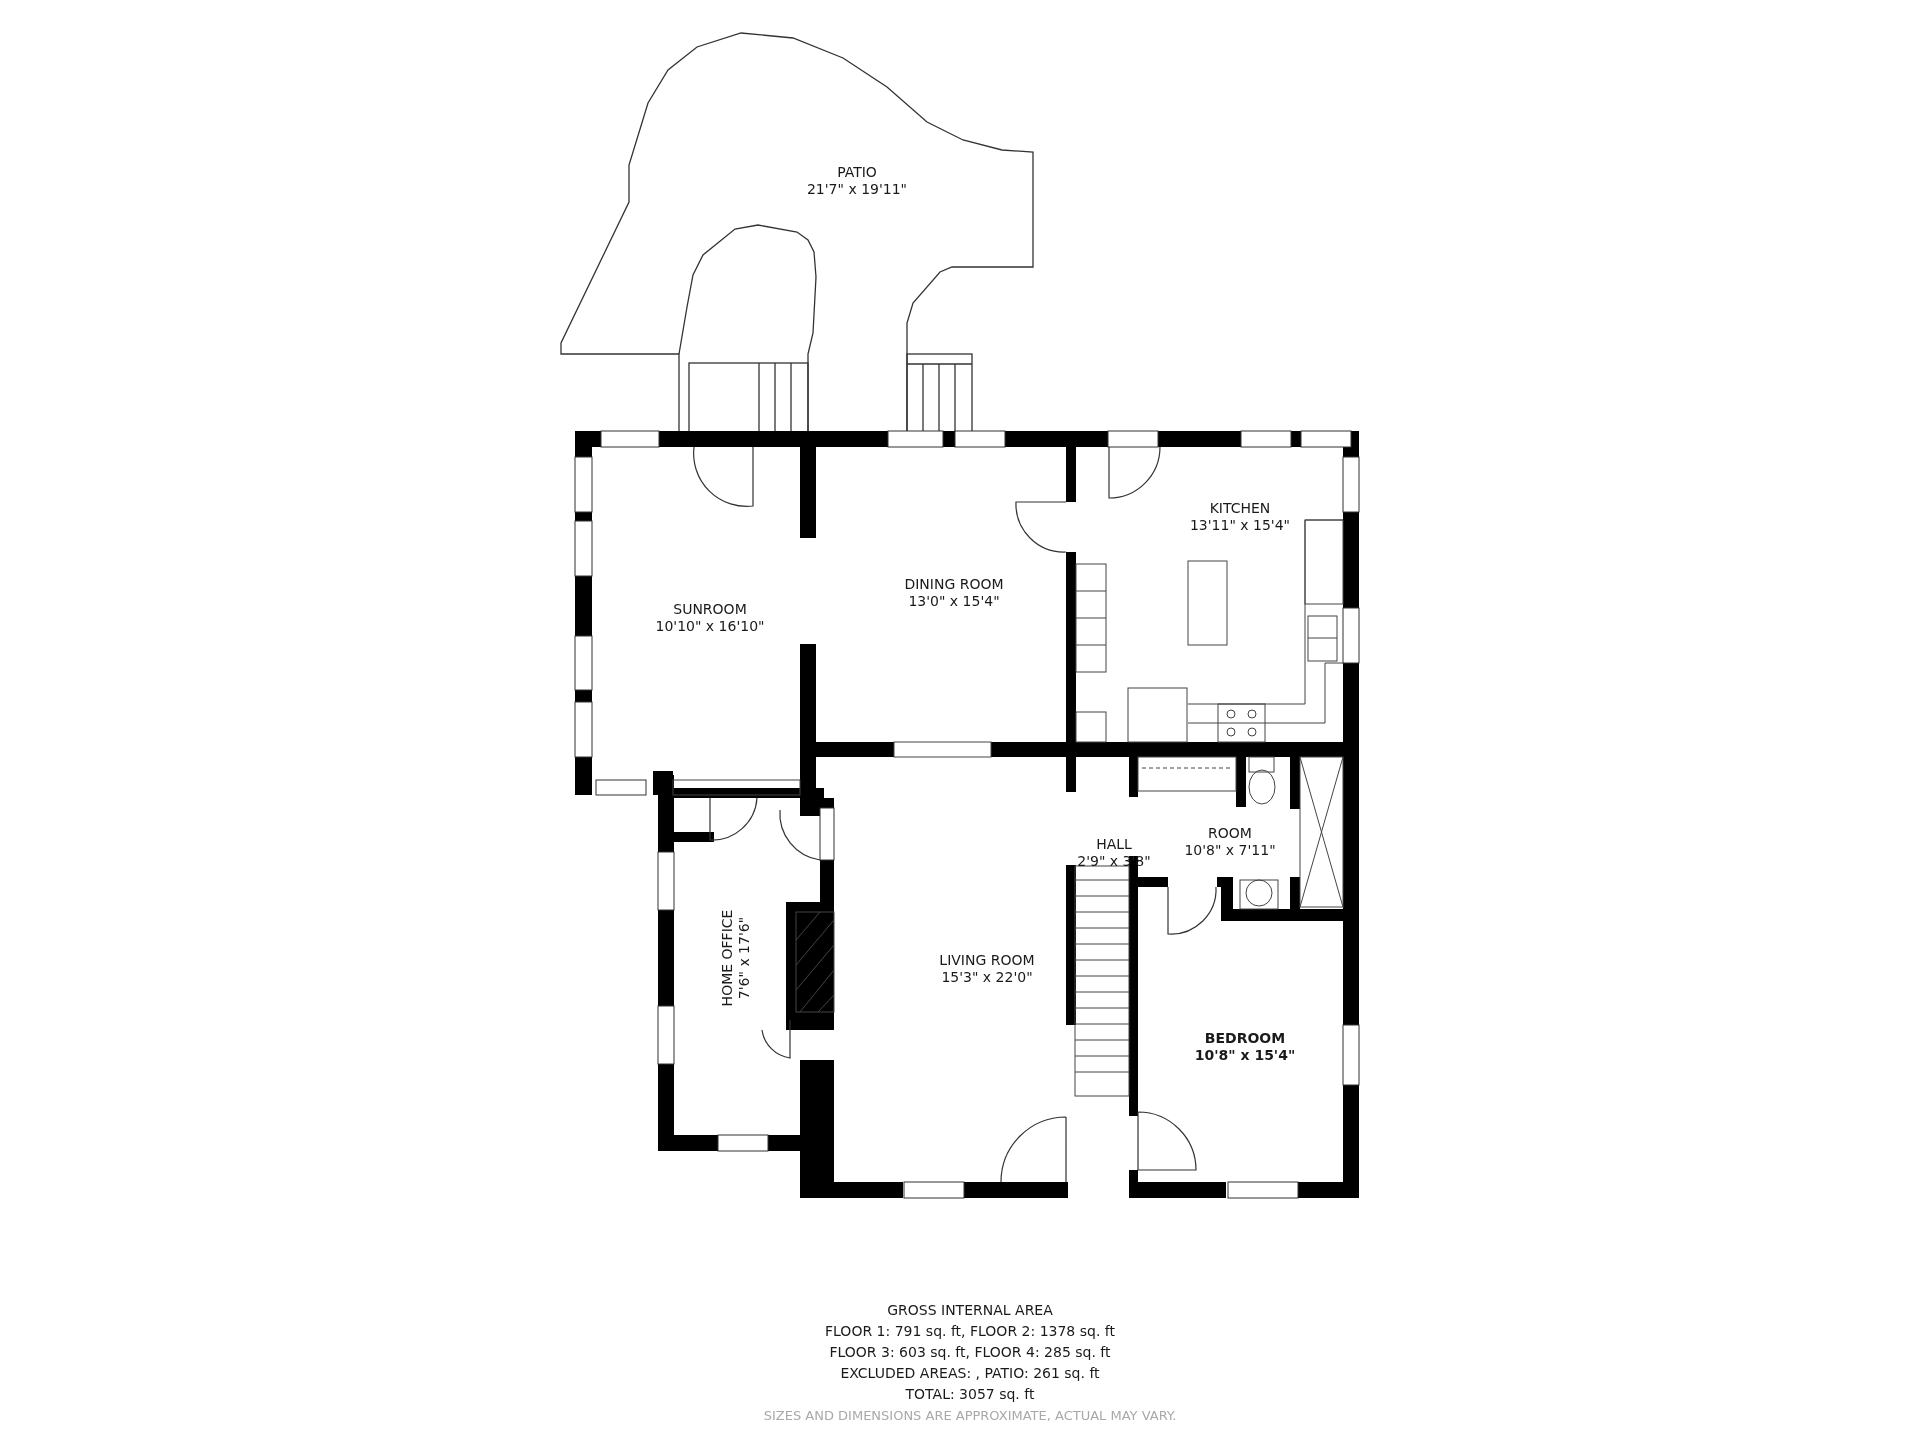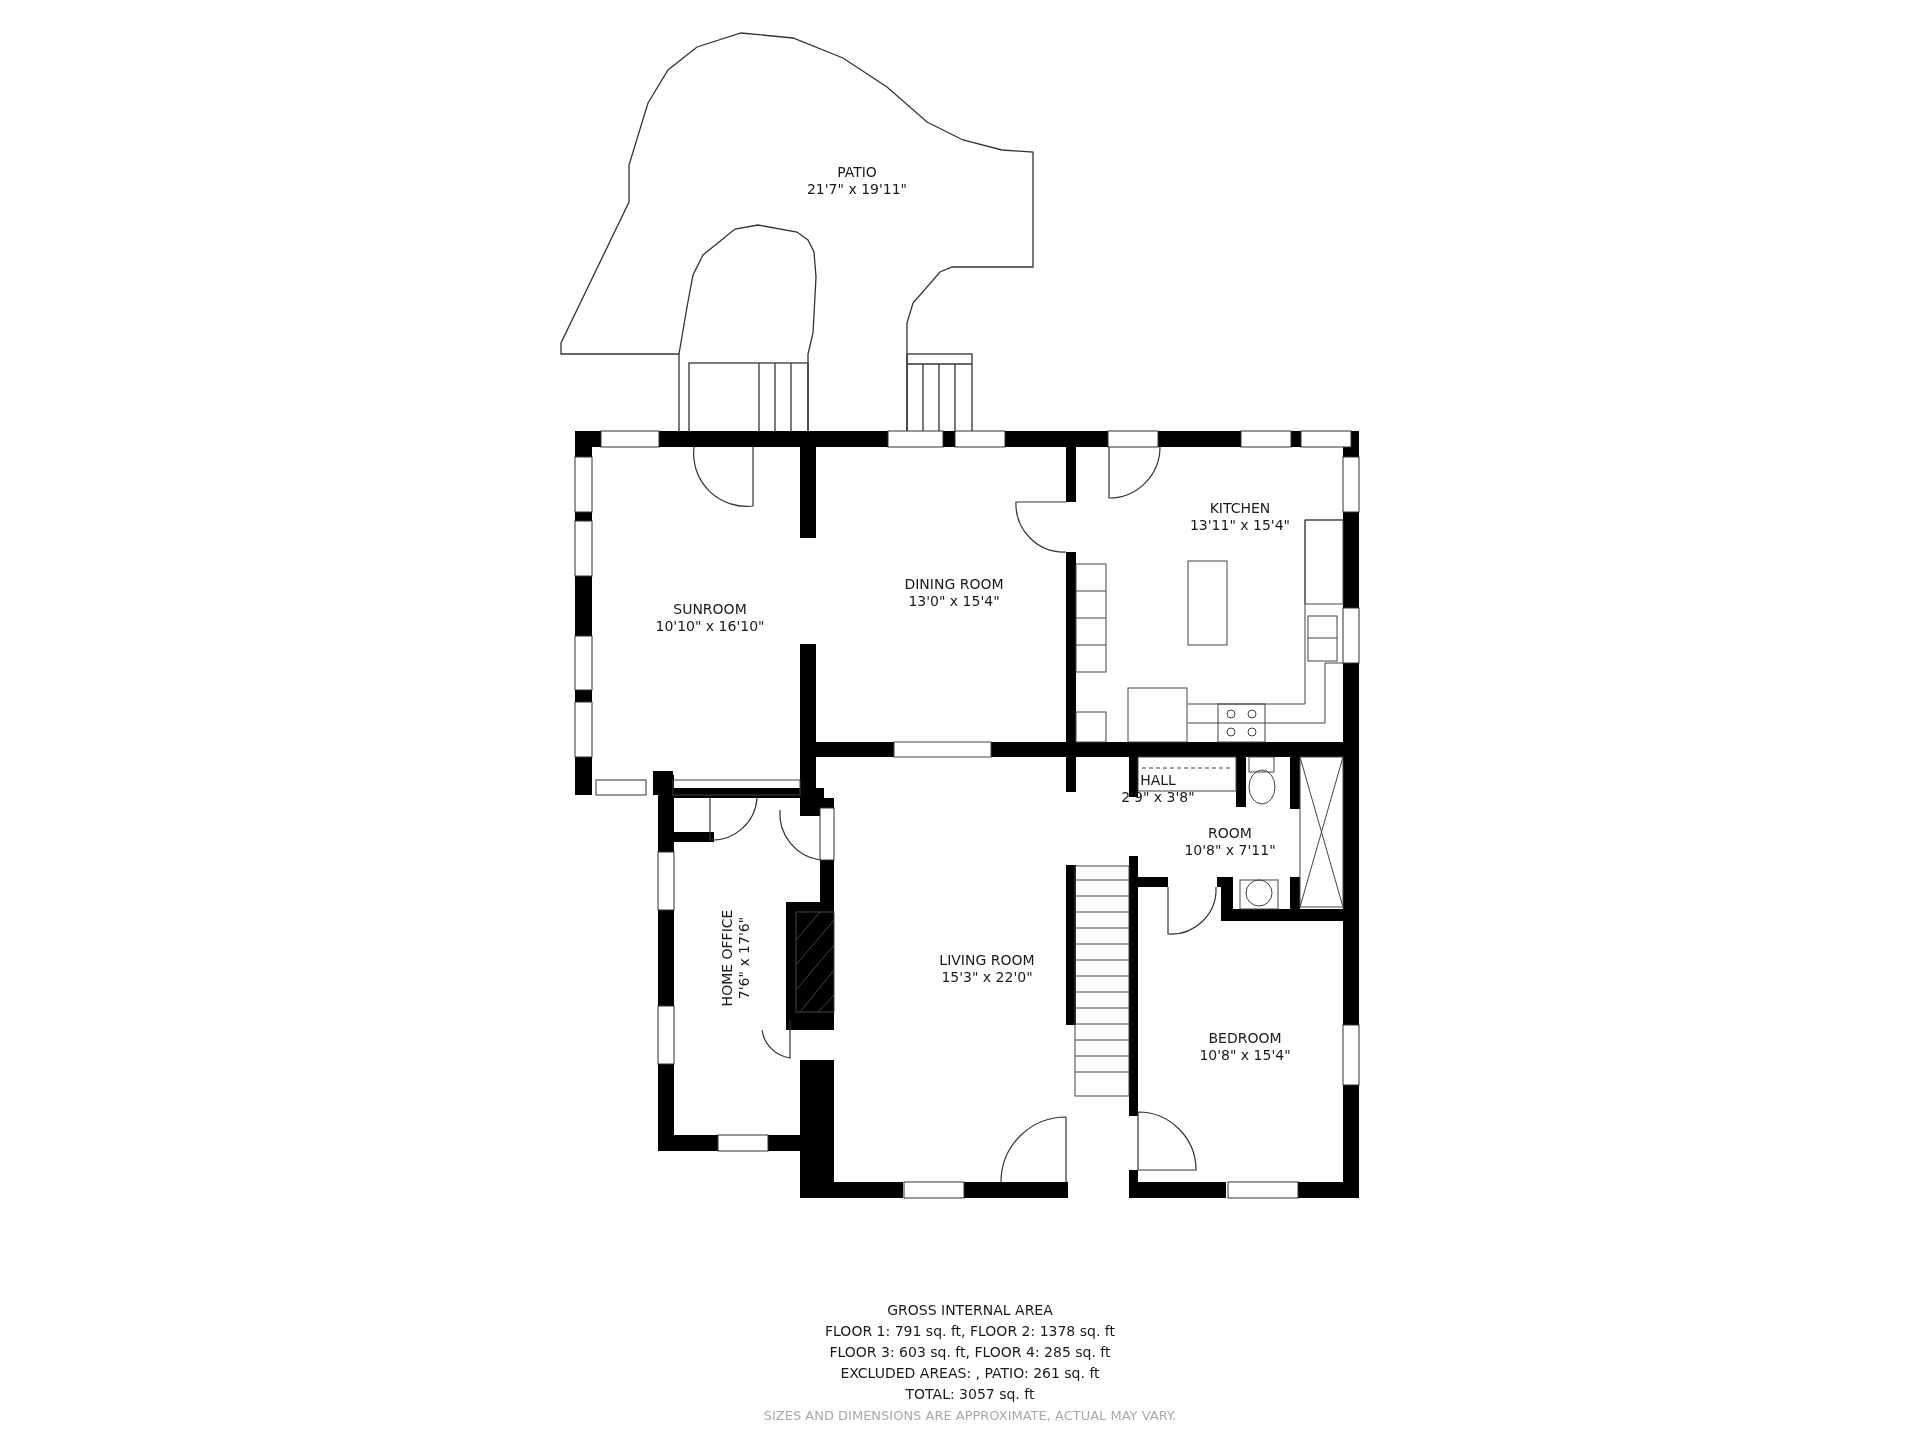--- a/index.html
+++ b/index.html
@@ -194,37 +194,37 @@
   <div>10'10" x 16'10"</div>
 </div>
 <div class="room-label" style="left:954px; top:576px;">
   <div>DINING ROOM</div>
   <div>13'0" x 15'4"</div>
 </div>
 <div class="room-label" style="left:1224px; top:500px;margin-left:16px;">
   <div>KITCHEN</div>
   <div>13'11" x 15'4"</div>
 </div>
-<div class="room-label" style="left:1114px; top:772px;margin-left:44px;">
+<div class="room-label" style="left:1114px; top:836px;">
   <div>HALL</div>
   <div>2'9" x 3'8"</div>
 </div>
 <div class="room-label" style="left:1230px; top:825px;">
   <div>ROOM</div>
   <div>10'8" x 7'11"</div>
 </div>
 <div class="room-label vertical" style="left:736px; top:958px;">
   <div>HOME OFFICE</div>
   <div>7'6" x 17'6"</div>
 </div>
 <div class="room-label" style="left:987px; top:952px;">
   <div>LIVING ROOM</div>
   <div>15'3" x 22'0"</div>
 </div>
-<div class="room-label" style="left:1245px; top:1030px;">
+<div class="room-label" style="left:1245px; top:1030px;font-weight:bold;">
   <div>BEDROOM</div>
   <div>10'8" x 15'4"</div>
 </div>
 
 <div class="summary">
   <span class="line">GROSS INTERNAL AREA</span>
   <span class="line">FLOOR 1: 791 sq. ft, FLOOR 2: 1378 sq. ft</span>
   <span class="line">FLOOR 3: 603 sq. ft, FLOOR 4: 285 sq. ft</span>
   <span class="line">EXCLUDED AREAS: , PATIO: 261 sq. ft</span>
   <span class="line">TOTAL: 3057 sq. ft</span>

